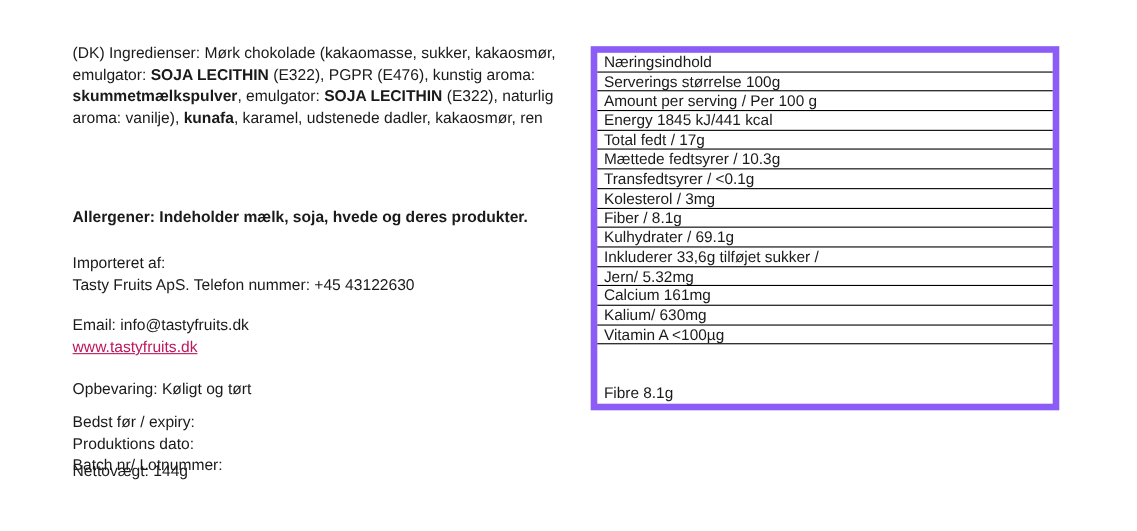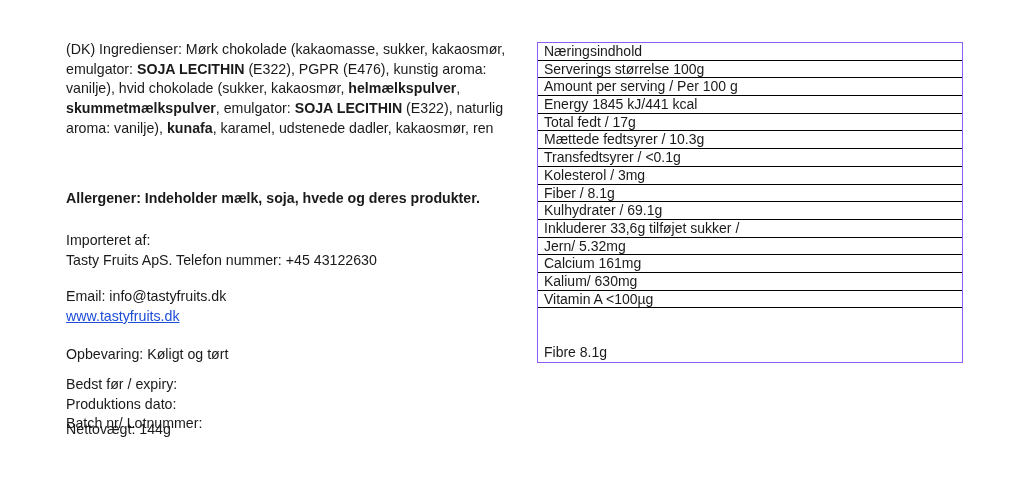--- a/index.html
+++ b/index.html
@@ -9,50 +9,49 @@
     position: relative;
     font-family: "Liberation Sans", sans-serif;
     color: #1a1a1a;
     overflow: hidden;
   }
   .abs { position: absolute; }
   .left-col { left: 66px; top: 0; width: 448px; }
   .para { position: absolute; left: 0; font-size: 14.2px; line-height: 19.7px; white-space: nowrap; }
   .b, .bold { font-weight: 700; }
   .link {
-    color: #1d4ed8;
+    color: #be185d;
     text-decoration: underline;
     cursor: pointer;
   }
   .ntable {
     position: absolute;
     left: 537px; top: 42px;
     width: 426px;
-    border: 1px solid #8b5cf6;
+    border: 6px solid #8b5cf6;
   }
   .trow {
     height: 17.7px;
     line-height: 17.4px;
     font-size: 14px;
     padding-left: 6px;
     border-bottom: 1px solid #000;
     white-space: nowrap;
     overflow: hidden;
   }
   .trow:last-child { border-bottom: none; margin-top: 36px; }
 </style>
 </head>
 <body>
 
 <div class="abs left-col">
 
   <div class="para" style="top:40px">
       <div><span>(DK) Ingredienser: Mørk chokolade (kakaomasse, sukker, kakaosmør,</span></div>
       <div><span>emulgator: </span><span class="b">SOJA LECITHIN</span><span> (E322), PGPR (E476), kunstig aroma:</span></div>
-      <div><span>vanilje), hvid chokolade (sukker, kakaosmør, </span><span class="b">helmælkspulver</span><span>,</span></div>
       <div><span class="b">skummetmælkspulver</span><span>, emulgator: </span><span class="b">SOJA LECITHIN</span><span> (E322), naturlig</span></div>
       <div><span>aroma: vanilje), </span><span class="b">kunafa</span><span>, karamel, udstenede dadler, kakaosmør, ren</span></div>
     </div>
 
   <div class="para bold" style="top:189px">Allergener: Indeholder mælk, soja, hvede og deres produkter.</div>
 
   <div class="para" style="top:231px">
     <div>Importeret af:</div>
     <div>Tasty Fruits ApS. Telefon nummer: +45 43122630</div>
   </div>

